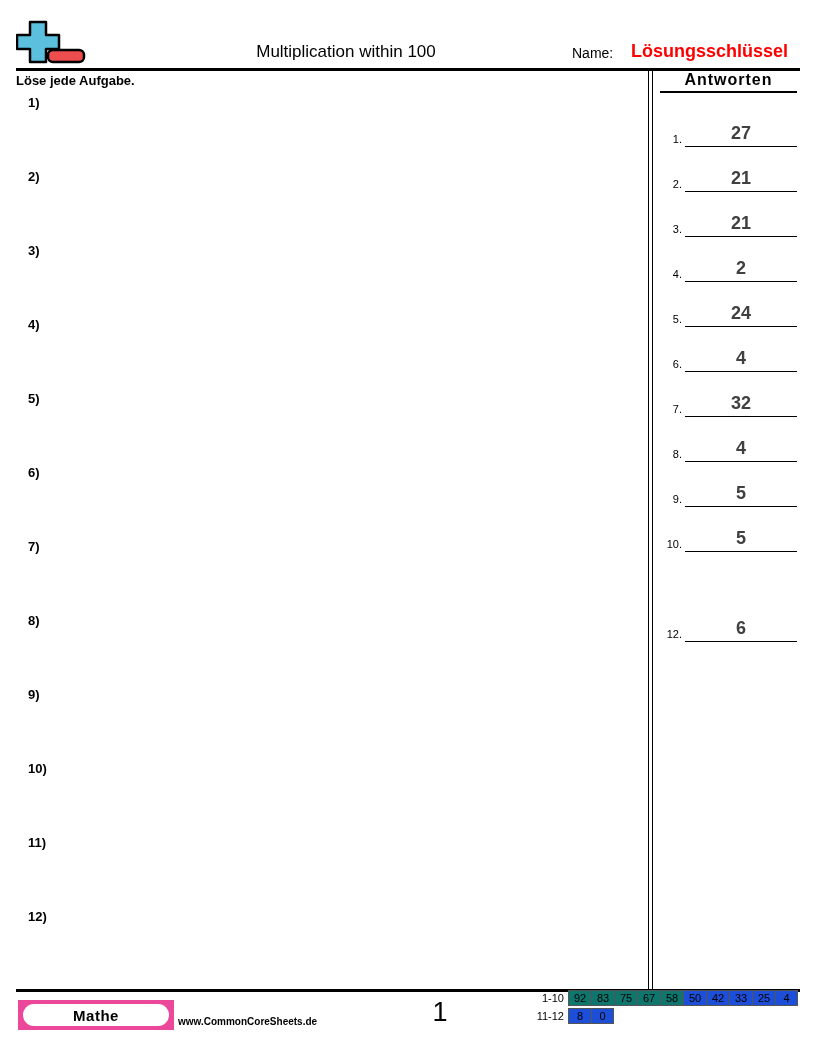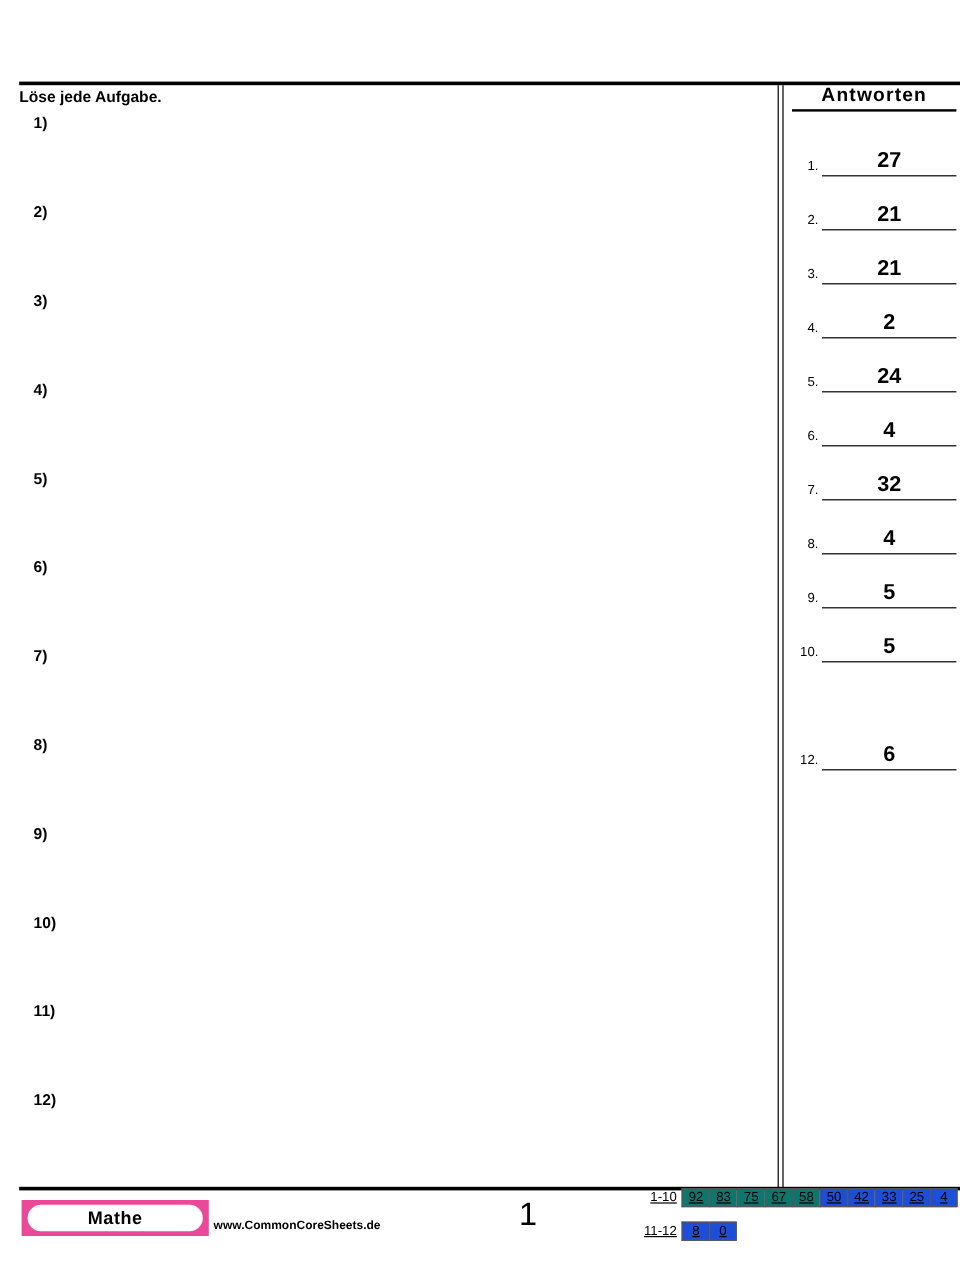--- a/index.html
+++ b/index.html
@@ -179,21 +179,21 @@
   }
   .answer-value {
     position: absolute;
     left: 0;
     bottom: 2px;
     width: 112px;
     text-align: center;
     font-size: 18px;
     line-height: 21px;
     font-weight: bold;
-    color: #000000;
+    color: #404040;
   }
 
   
   .footer-rule {
     position: absolute;
     left: 16px;
     top: 989px;
     width: 784px;
     height: 3px;
     background: #000000;
@@ -244,22 +244,21 @@
     position: absolute;
     left: 530px;
     top: 990px;
     font-size: 11px;
     line-height: 13px;
   }
   .score-row {
     display: flex;
     align-items: flex-start;
     height: 16px;
-    margin-bottom: 12px;
-    text-decoration: underline;
+    margin-bottom: 2px;
   }
   .score-label {
     width: 34px;
     text-align: right;
     padding-right: 4px;
     font-size: 11px;
     line-height: 16px;
     white-space: nowrap;
   }
   .score-cell {
@@ -274,20 +273,31 @@
     background: #0f766e;
   }
   .score-cell.last { border-right: 1px solid #555555; }
   .score-cell.shaded { background: #1d4ed8; }
 </style>
 </head>
 <body>
 
 <div class="page">
 
+  <div class="header">
+    <div class="logo">
+      <svg width="72" height="48" viewBox="0 0 72 48" xmlns="http://www.w3.org/2000/svg">
+        <path d="M14 4 H30 V17 H43 V31 H30 V44 H14 V31 H1 V17 H14 Z" fill="#5bc0de" stroke="#000000" stroke-width="2.5" stroke-linejoin="round"></path>
+        <rect x="32" y="32" width="36" height="12" rx="5" fill="#ee4d4d" stroke="#000000" stroke-width="2.5"></rect>
+      </svg>
+    </div>
+    <div class="header-title">Multiplication within 100</div>
+    <div class="name-label">Name:</div>
+    <div class="answer-key-label">Lösungsschlüssel</div>
+  </div>
   <div class="header-rule"></div>
 
   <div class="instruction">Löse jede Aufgabe.</div>
 
   <div class="divider">
     <span class="l1"></span>
       <span class="l2"></span>
   </div>
 
   <div class="problems">

